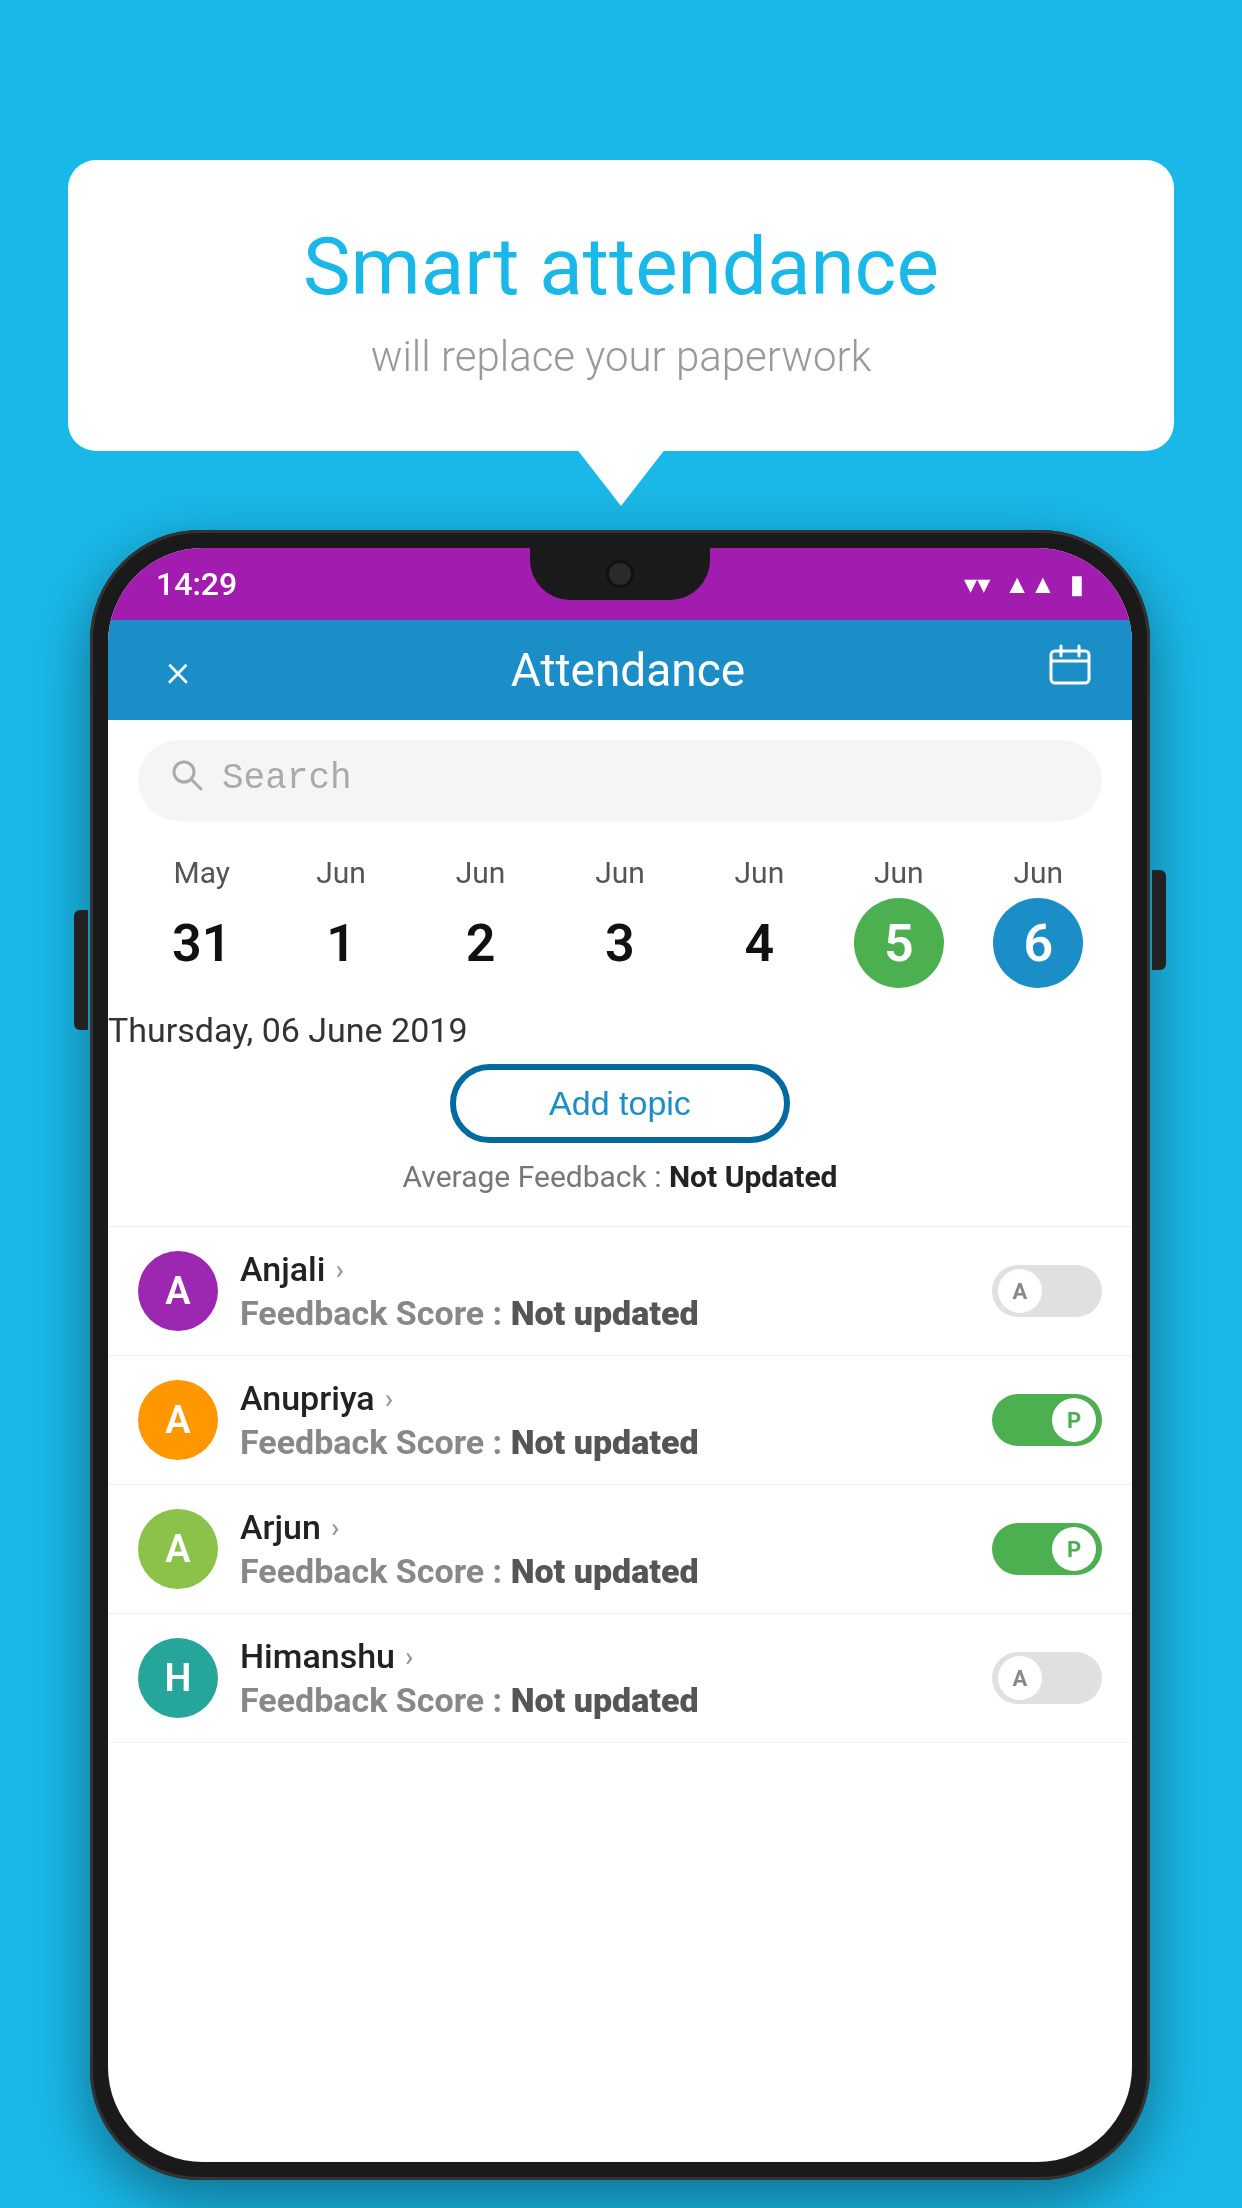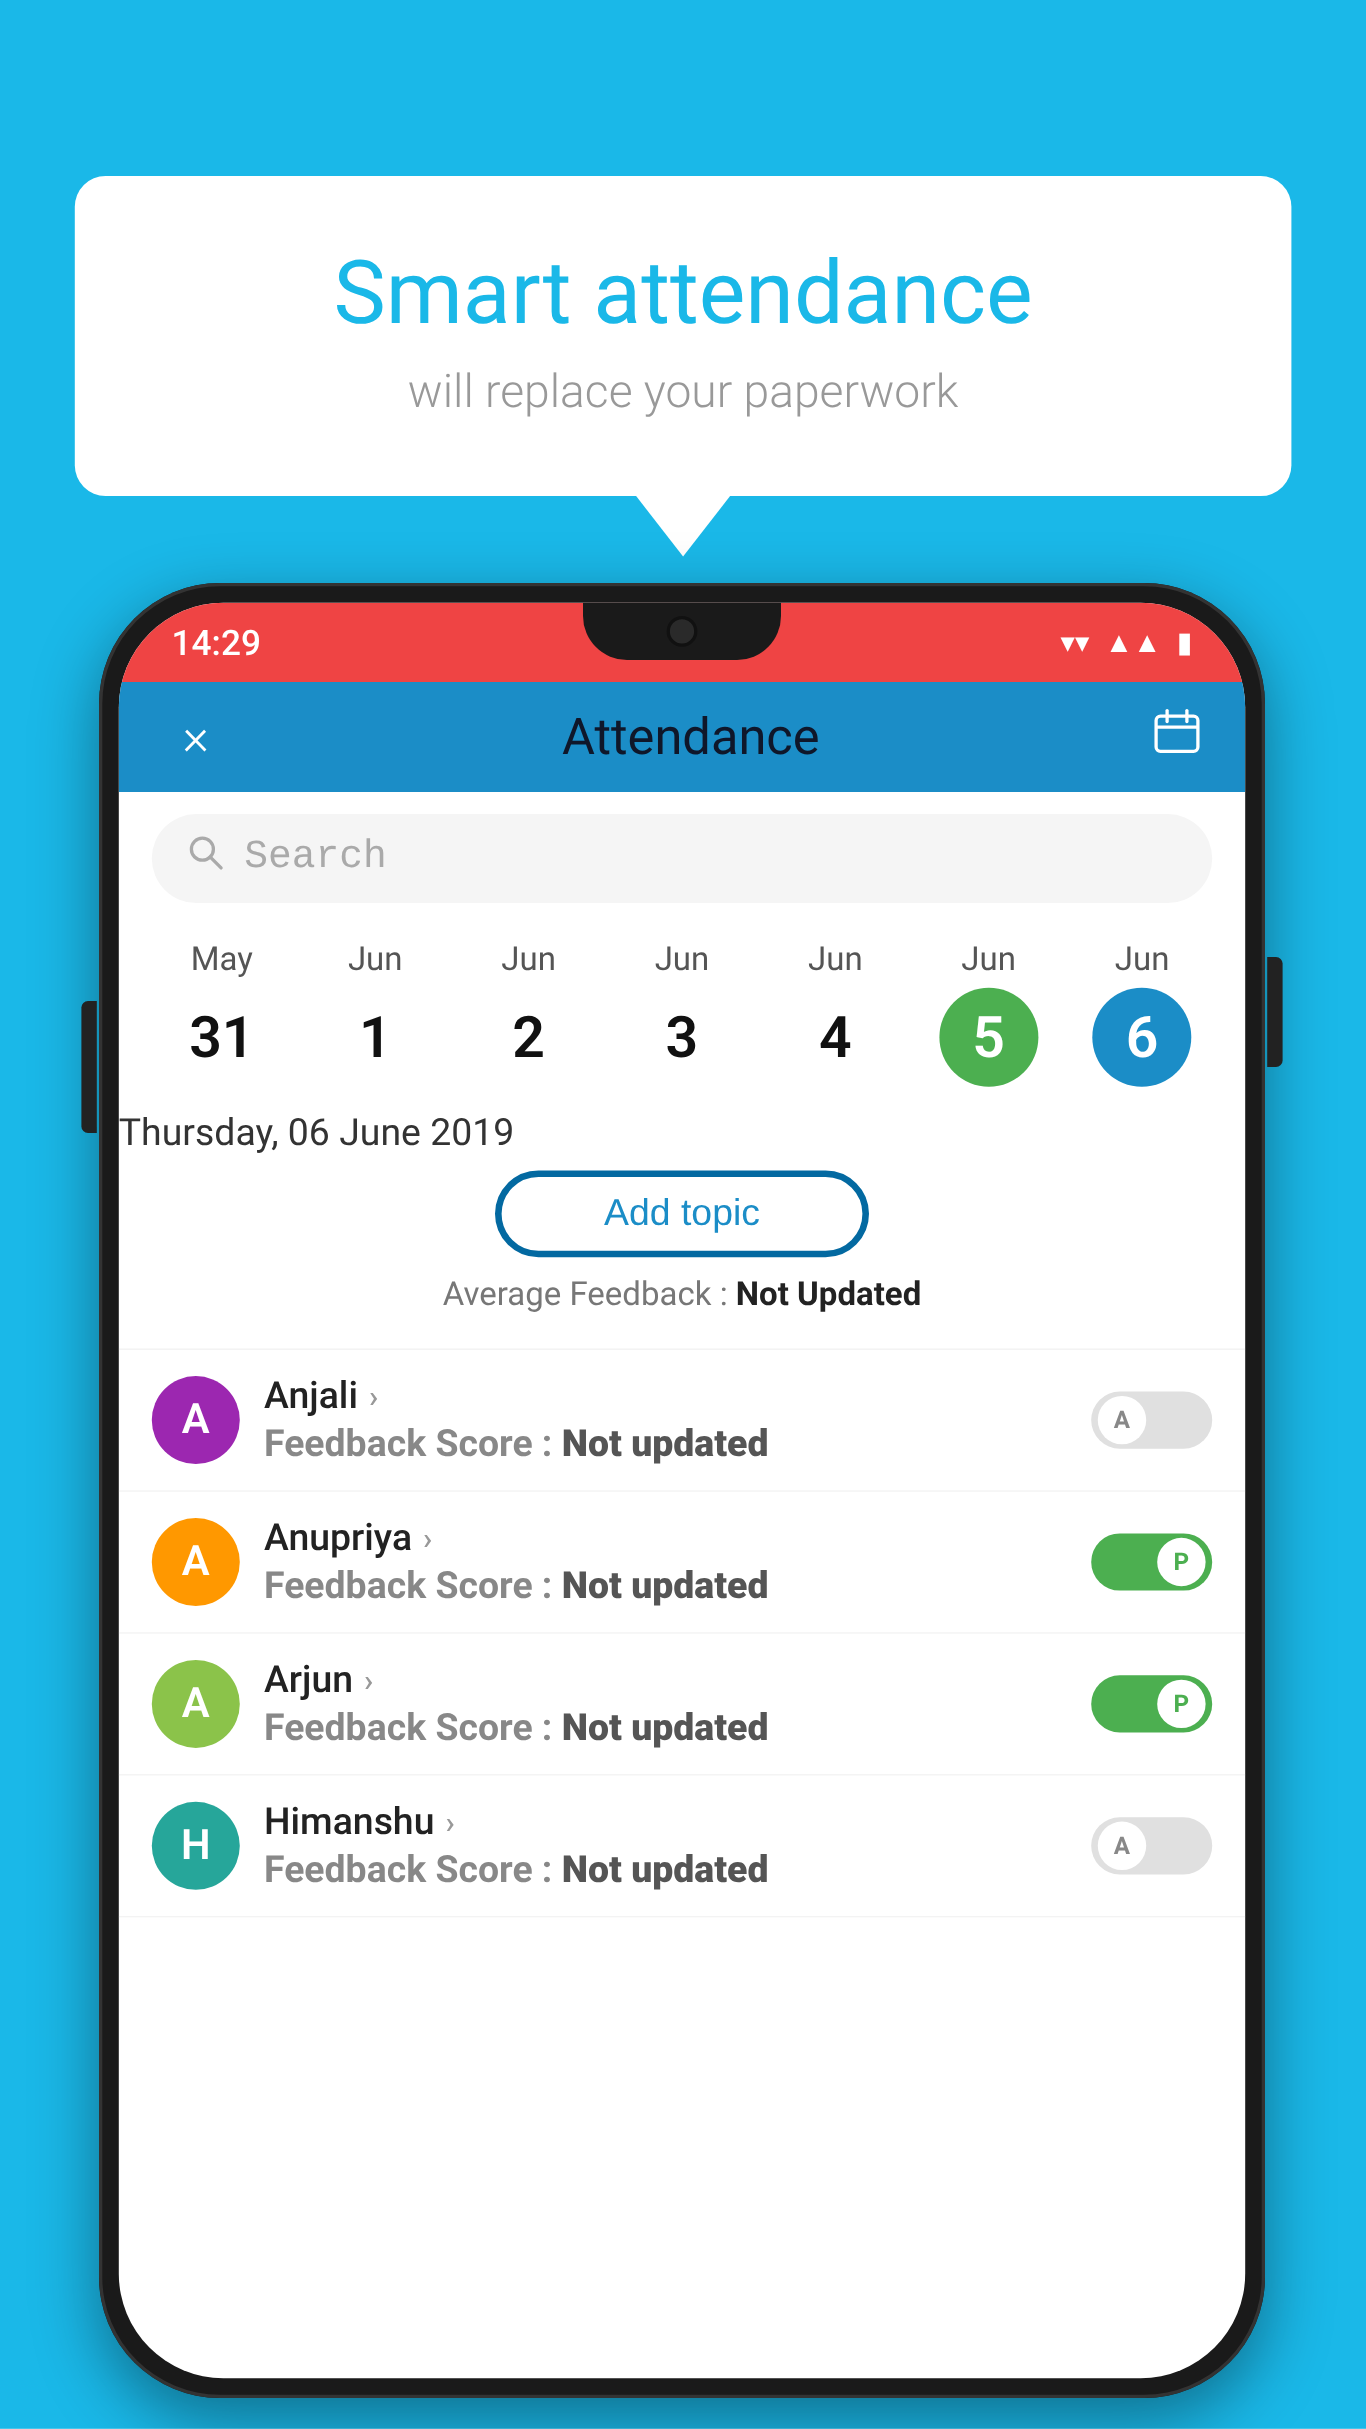--- a/index.html
+++ b/index.html
@@ -117,21 +117,21 @@
       border-radius: 50%;
       position: absolute;
       top: 12px;
       left: 50%;
       transform: translateX(-50%);
       border: 3px solid #111;
     }
 
     
     .status-bar {
-      background: #ef4444;
+      background: #a21caf;
       height: 72px;
       display: flex;
       align-items: center;
       justify-content: space-between;
       padding: 0 48px;
       position: relative;
       z-index: 5;
     }
     .status-time {
       color: white;
@@ -159,21 +159,21 @@
     }
     .header-close {
       color: white;
       font-size: 46px;
       font-weight: 300;
       cursor: pointer;
       width: 60px;
       text-align: center;
     }
     .header-title {
-      color: #0f172a;
+      color: #ffffff;
       font-size: 46px;
       font-weight: 400;
     }
     .header-calendar {
       color: white;
       font-size: 40px;
     }
 
     
     .search-bar {

